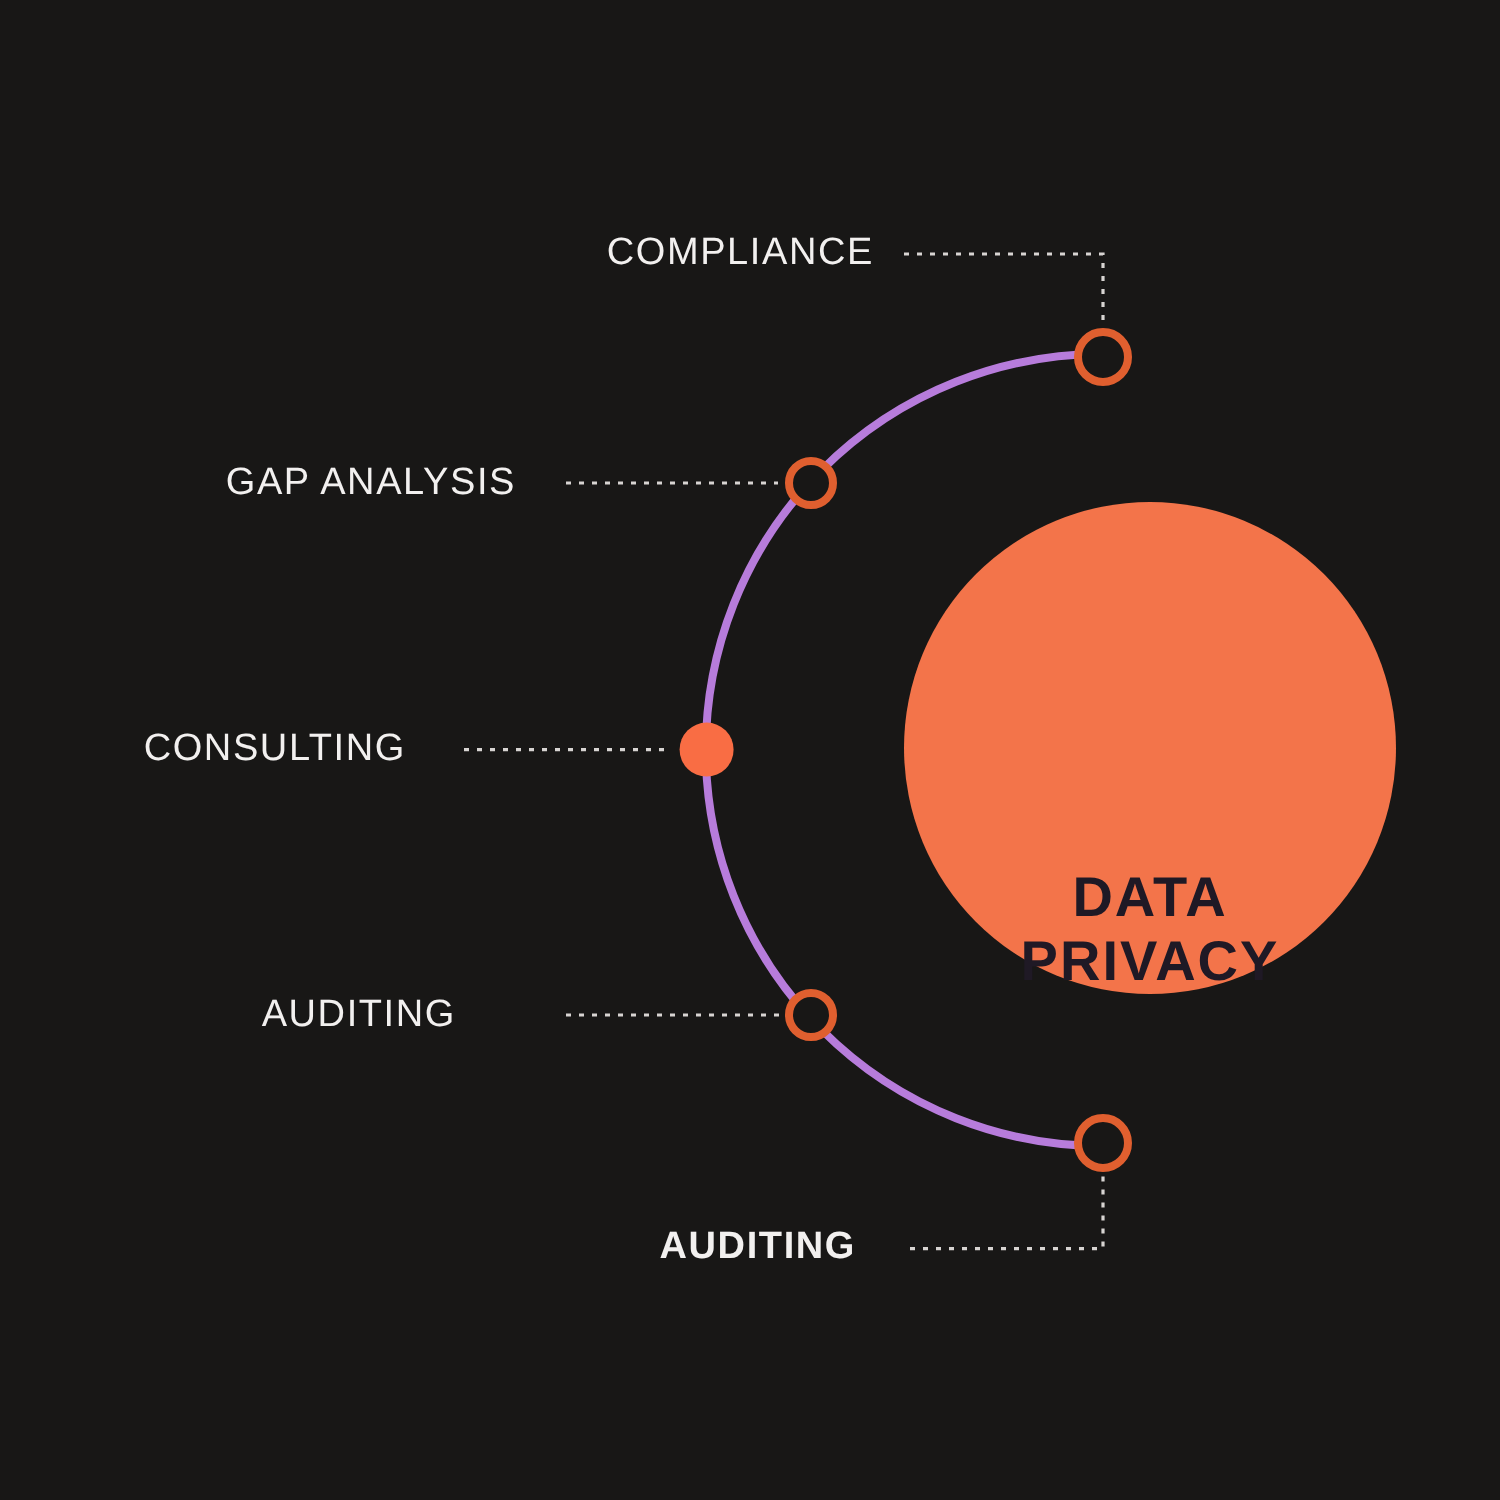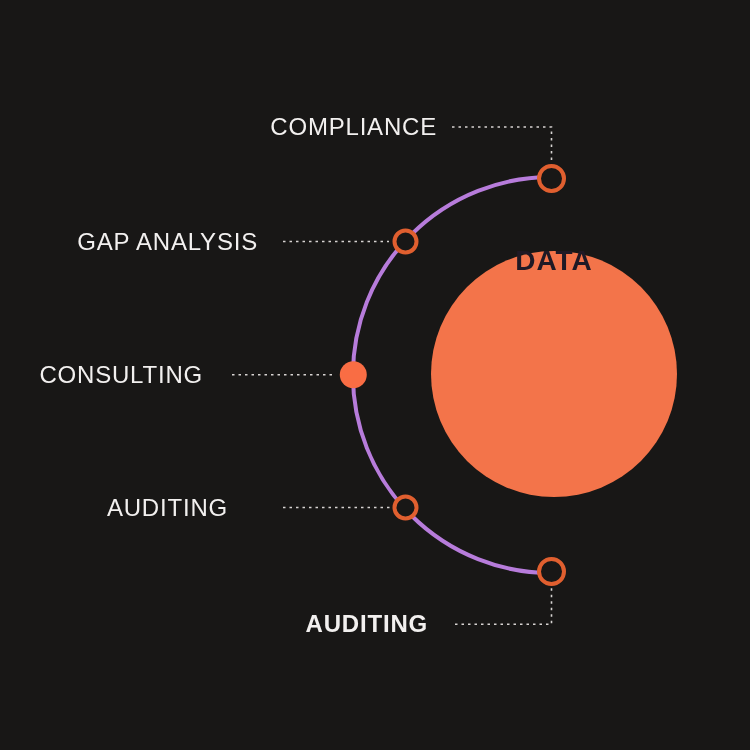--- a/index.html
+++ b/index.html
@@ -38,46 +38,46 @@
     fill: var(--background, #181716);
     stroke: var(--node-ring, #E05F2F);
     stroke-width: 4;
   }
   .node-filled {
     fill: var(--node-filled, #F96D44);
     stroke: none;
   }
   .big-circle {
     position: absolute;
-    left: 431px;
+    left: 452px;
     top: 251px;
     width: 246px;
     height: 246px;
     border-radius: 50%;
     background: var(--circle-fill, #F3744A);
     display: flex;
     flex-direction: column;
     align-items: center;
-    justify-content: flex-start;
+    justify-content: flex-end;
   }
   .center-text {
     margin-top: -6px;
     text-align: center;
     color: var(--center-text, #1F1925);
     font-size: 28px;
     font-weight: bold;
     letter-spacing: 1px;
     line-height: 32px;
   }
   .spoke-label {
     position: absolute;
     height: 24px;
     line-height: 24px;
     color: var(--label-text, #F2F0EF);
-    font-size: 24px;
+    font-size: 19px;
     letter-spacing: 0.8px;
     white-space: nowrap;
     text-align: right;
   }
   .label-compliance { right: 313px; top: 115px; }
   .label-gap        { right: 492px; top: 230px; }
   .label-consulting { right: 547px; top: 363px; }
   .label-training   { right: 522px; top: 496px; }
   .label-auditing   { right: 322px; top: 612px; font-weight: bold; }
 </style>
@@ -99,20 +99,21 @@
     <circle cx="551.5" cy="178.5" r="12.5" class="node-ring"></circle>
     <circle cx="405.5" cy="241.5" r="11" class="node-ring"></circle>
     <circle cx="353.3" cy="374.8" r="13.5" class="node-filled"></circle>
     <circle cx="405.5" cy="507.5" r="11" class="node-ring"></circle>
     <circle cx="551.5" cy="571.5" r="12.5" class="node-ring"></circle>
   </svg>
 
   <div class="big-circle">
     <div class="center-text">
       <div>DATA</div>
+      <div>PRIVACY</div>
     </div>
   </div>
 
   <div class="spoke-label label-compliance">COMPLIANCE</div>
   <div class="spoke-label label-gap">GAP ANALYSIS</div>
   <div class="spoke-label label-consulting">CONSULTING</div>
   <div class="spoke-label label-training">AUDITING</div>
   <div class="spoke-label label-auditing">AUDITING</div>
 
 </div>

